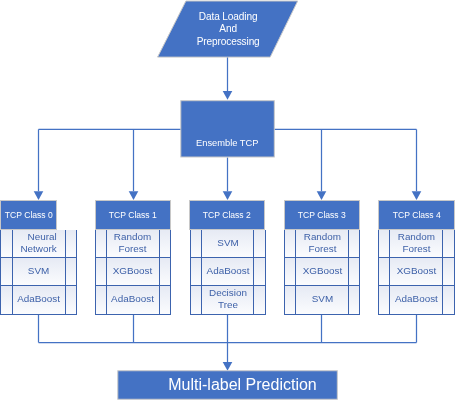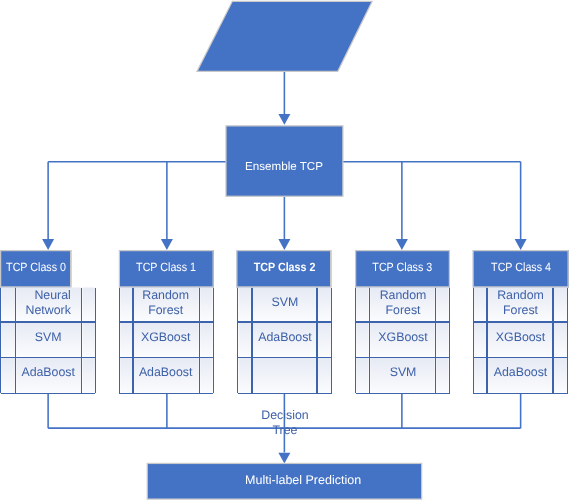--- a/index.html
+++ b/index.html
@@ -132,40 +132,40 @@
         <line x1="159.45" y1="230.1" x2="159.45" y2="314.6"></line>
         <line x1="170.5" y1="230.1" x2="170.5" y2="314.6"></line>
         <line x1="95.3" y1="257.6" x2="170.5" y2="257.6"></line>
         <line x1="95.3" y1="285.7" x2="170.5" y2="285.7"></line>
         <line x1="95.3" y1="314.6" x2="170.5" y2="314.6"></line>
       </g>
     </svg>
   </div>
 
   <div class="tbl">
-    <div class="tbl-hdr" style="left:189.45px;top:199.8px;width:76.4px;height:30.1px;padding-bottom:1.4px;font-weight:bold;">
+    <div class="tbl-hdr" style="left:189.45px;top:199.8px;width:76.4px;height:30.1px;padding-bottom:1.4px;">
       <span class="sq">TCP Class 2</span>
     </div>
     <div>
       <div class="cellbg" style="left:190.5px;top:230.4px;width:10.5px;height:26.7px;"></div>
       <div class="cellbg" style="left:202px;top:230.4px;width:51px;height:26.7px;"></div>
       <div class="cellbg" style="left:254px;top:230.4px;width:10.8px;height:26.7px;"></div>
       <div class="cell-txt" style="left:201.5px;top:228.9px;width:52px;height:27.7px;">SVM</div>
     </div>
     <div>
       <div class="cellbg" style="left:190.5px;top:258.1px;width:10.5px;height:27.1px;"></div>
       <div class="cellbg" style="left:202px;top:258.1px;width:51px;height:27.1px;"></div>
       <div class="cellbg" style="left:254px;top:258.1px;width:10.8px;height:27.1px;"></div>
       <div class="cell-txt" style="left:201.5px;top:256.6px;width:52px;height:28.1px;">AdaBoost</div>
     </div>
     <div>
       <div class="cellbg" style="left:190.5px;top:286.2px;width:10.5px;height:27.9px;"></div>
       <div class="cellbg" style="left:202px;top:286.2px;width:51px;height:27.9px;"></div>
       <div class="cellbg" style="left:254px;top:286.2px;width:10.8px;height:27.9px;"></div>
-      <div class="cell-txt" style="left:201.5px;top:284.7px;width:52px;height:28.9px;margin-top:40px;">Decision
+      <div class="cell-txt" style="left:201.5px;top:284.7px;width:52px;height:28.9px;">Decision
 Tree</div>
     </div>
     <svg class="tbl-grid" style="position:absolute;left:0;top:0;width:458px;height:400px;pointer-events:none;" viewBox="0 0 458 400">
       <g stroke="#3C63AE" stroke-width="1" shape-rendering="crispEdges">
         <line x1="190" y1="230.1" x2="190" y2="314.6"></line>
         <line x1="201.5" y1="230.1" x2="201.5" y2="314.6"></line>
         <line x1="253.5" y1="230.1" x2="253.5" y2="314.6"></line>
         <line x1="265.3" y1="230.1" x2="265.3" y2="314.6"></line>
         <line x1="190" y1="257.6" x2="265.3" y2="257.6"></line>
         <line x1="190" y1="285.7" x2="265.3" y2="285.7"></line>
@@ -239,16 +239,19 @@
         <line x1="389.6" y1="230.1" x2="389.6" y2="314.6"></line>
         <line x1="442.45" y1="230.1" x2="442.45" y2="314.6"></line>
         <line x1="454.2" y1="230.1" x2="454.2" y2="314.6"></line>
         <line x1="378.6" y1="257.6" x2="454.2" y2="257.6"></line>
         <line x1="378.6" y1="285.7" x2="454.2" y2="285.7"></line>
         <line x1="378.6" y1="314.6" x2="454.2" y2="314.6"></line>
       </g>
     </svg>
   </div>
 
-  <div class="lbl white" style="left:181.3px;top:105px;width:92.5px;height:55.3px;font-size:9.3px;">Ensemble TCP</div>
-  <div class="lbl white" style="left:118.3px;top:371.25px;width:249px;height:27.55px;font-size:10px;">Multi-label Prediction</div>
+  <div class="lbl white" style="left:157.9px;top:2.1px;width:140.3px;height:55.3px;font-size:10.1px;line-height:12.7px;letter-spacing:-0.12px;">Data Loading
+And
+Preprocessing</div>
+  <div class="lbl white" style="left:181.3px;top:115px;width:92.5px;height:55.3px;font-size:9.3px;">Ensemble TCP</div>
+  <div class="lbl white" style="left:118.3px;top:371.25px;width:249px;height:27.55px;font-size:16px;">Multi-label Prediction</div>
 
 </div>
 
 </body></html>

